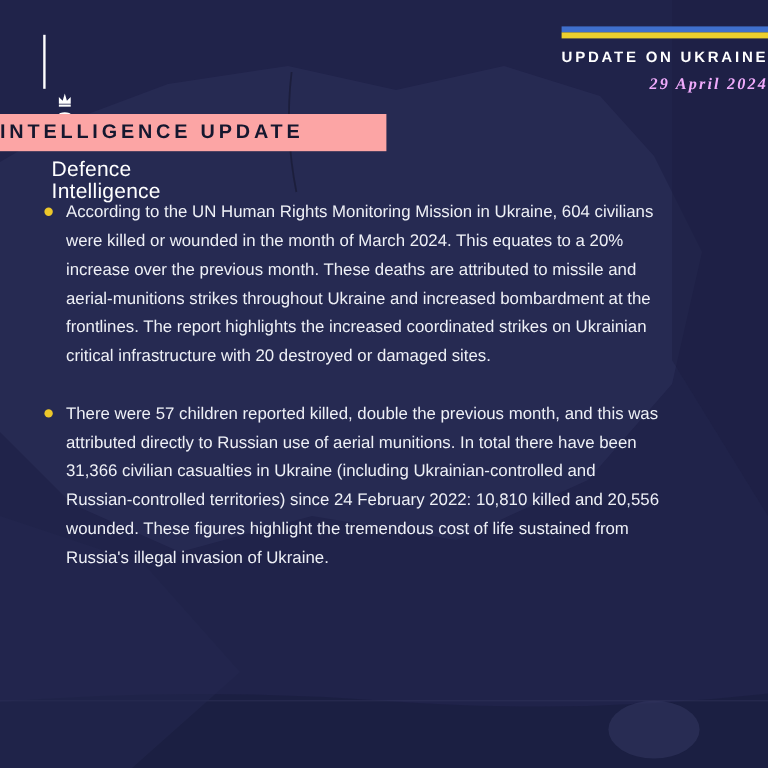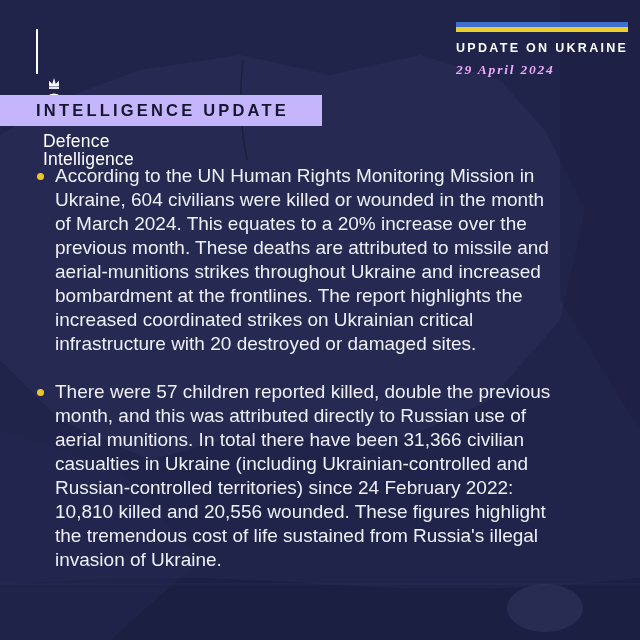--- a/index.html
+++ b/index.html
@@ -14,47 +14,47 @@
   
   .di-logo { position:absolute; left:36px; top:27px; display:flex; align-items:flex-start;flex-direction:column; }
   .logo-rule { width:2px; height:45px; background:#ffffff; margin-top:2px; }
   .crest { margin-left:6px; margin-top:1px; }
   .logo-text {
     margin-left:7px; margin-top:14px;
     color:#ffffff; font-size:17.5px; line-height:17.5px; letter-spacing:0.2px; font-weight:400;
   }
   .logo-text span { display:block; }
 
-  .update-block { position:absolute; right:12px; top:22px; width:172px; }
+  .update-block { position:absolute; right:0; top:22px; width:172px;text-align:right; }
   .flag-bar { width:172px; }
   .flag-blue { height:5px; background:#3f6fcc; }
   .flag-yellow { height:5px; background:#eccf2d; }
   .update-label {
     margin-top:9px; color:#ffffff; font-weight:700;
     font-size:12.5px; letter-spacing:2.3px; white-space:nowrap;
   }
   .update-date {
     margin-top:7px; color:#f0abfc;
     font-family:"Liberation Serif", serif; font-style:italic; font-weight:700;
     font-size:13.5px; letter-spacing:1.8px; white-space:nowrap;
   }
 
   
   .banner {
     position:absolute; left:0; top:95px; width:322px; height:31px;
-    background:#c4b5fd; color:#15172e;
-    display:flex; align-items:center; box-sizing:border-box; padding-left:36px;
+    background:#fca5a5; color:#15172e;
+    display:flex; align-items:center; box-sizing:border-box; 
     font-weight:700; font-size:16.5px; letter-spacing:3.2px; white-space:nowrap;
   }
 
   
   .bullets {
     position:absolute; left:36px; top:164px; width:516px;
     margin:0; padding:0; list-style:none;
-    color:#eef0f6; font-size:19px; line-height:24px; font-weight:400;
+    color:#eef0f6; font-size:14px; line-height:24px; font-weight:400;
   }
   .bullets li { position:relative; padding-left:19px; margin-bottom:24px; }
   .bullet-dot {
     position:absolute; left:1px; top:8.5px; width:7px; height:7px;
     border-radius:50%; background:#ecc72a;
   }
 </style>
 </head>
 <body>
 

